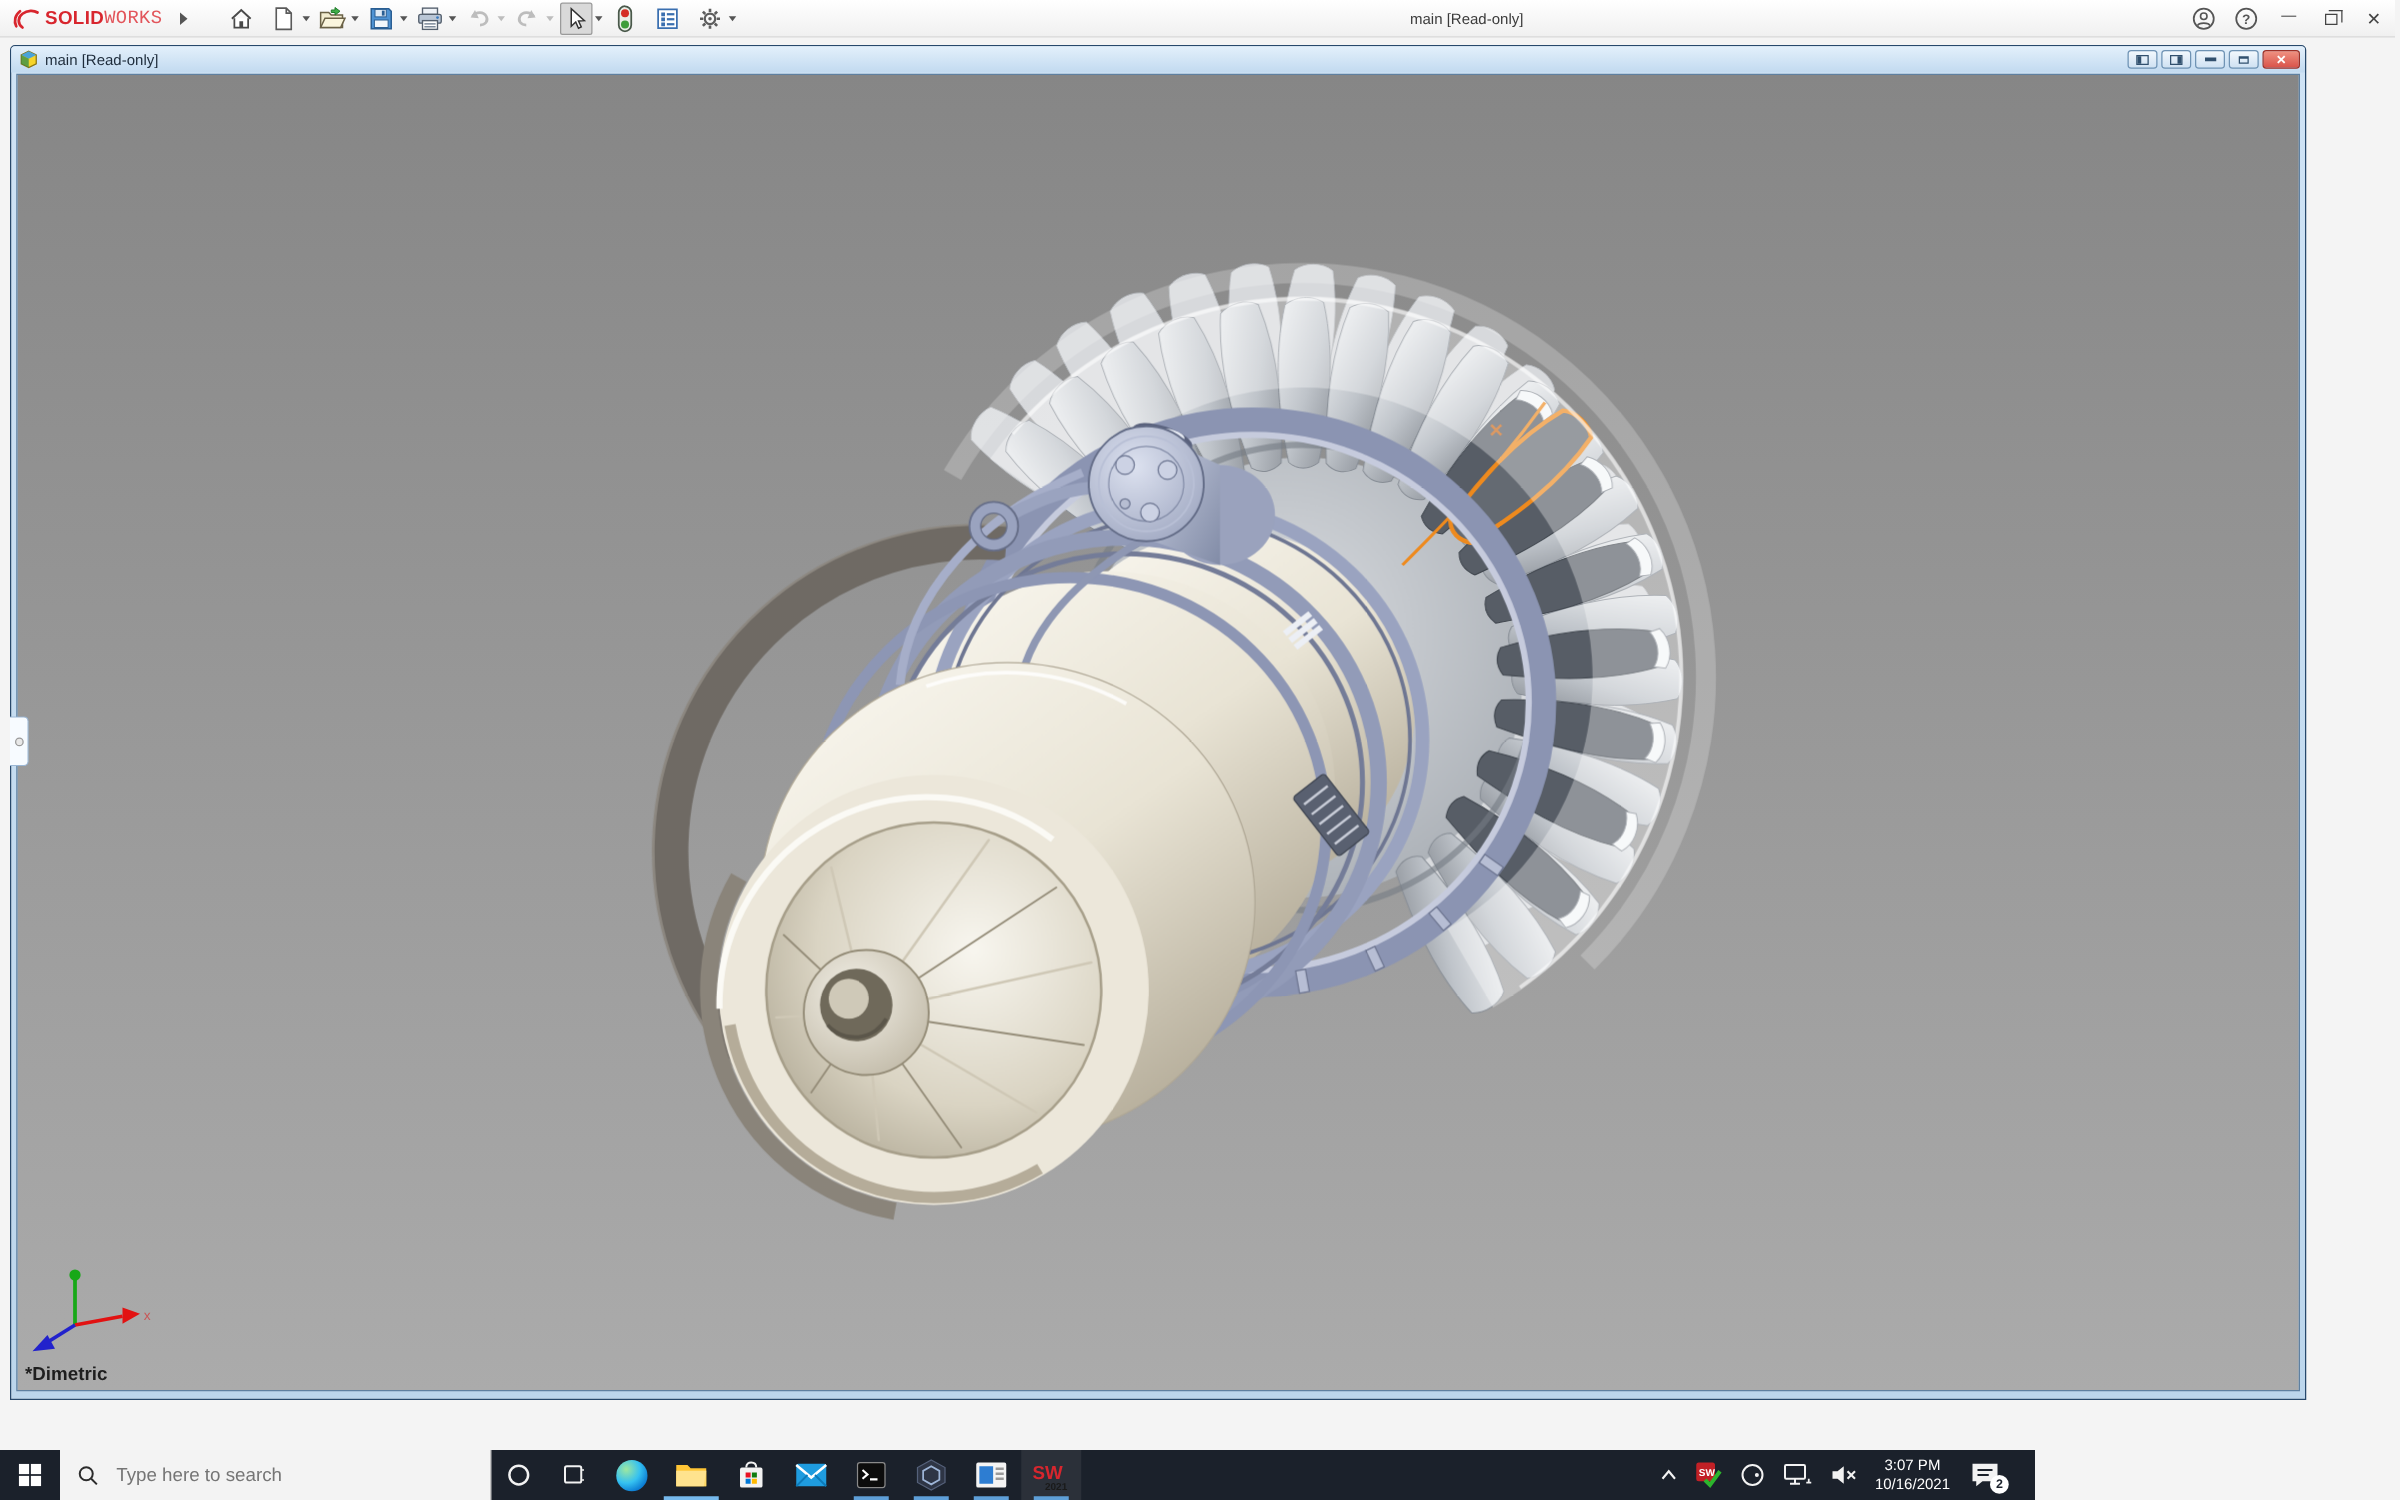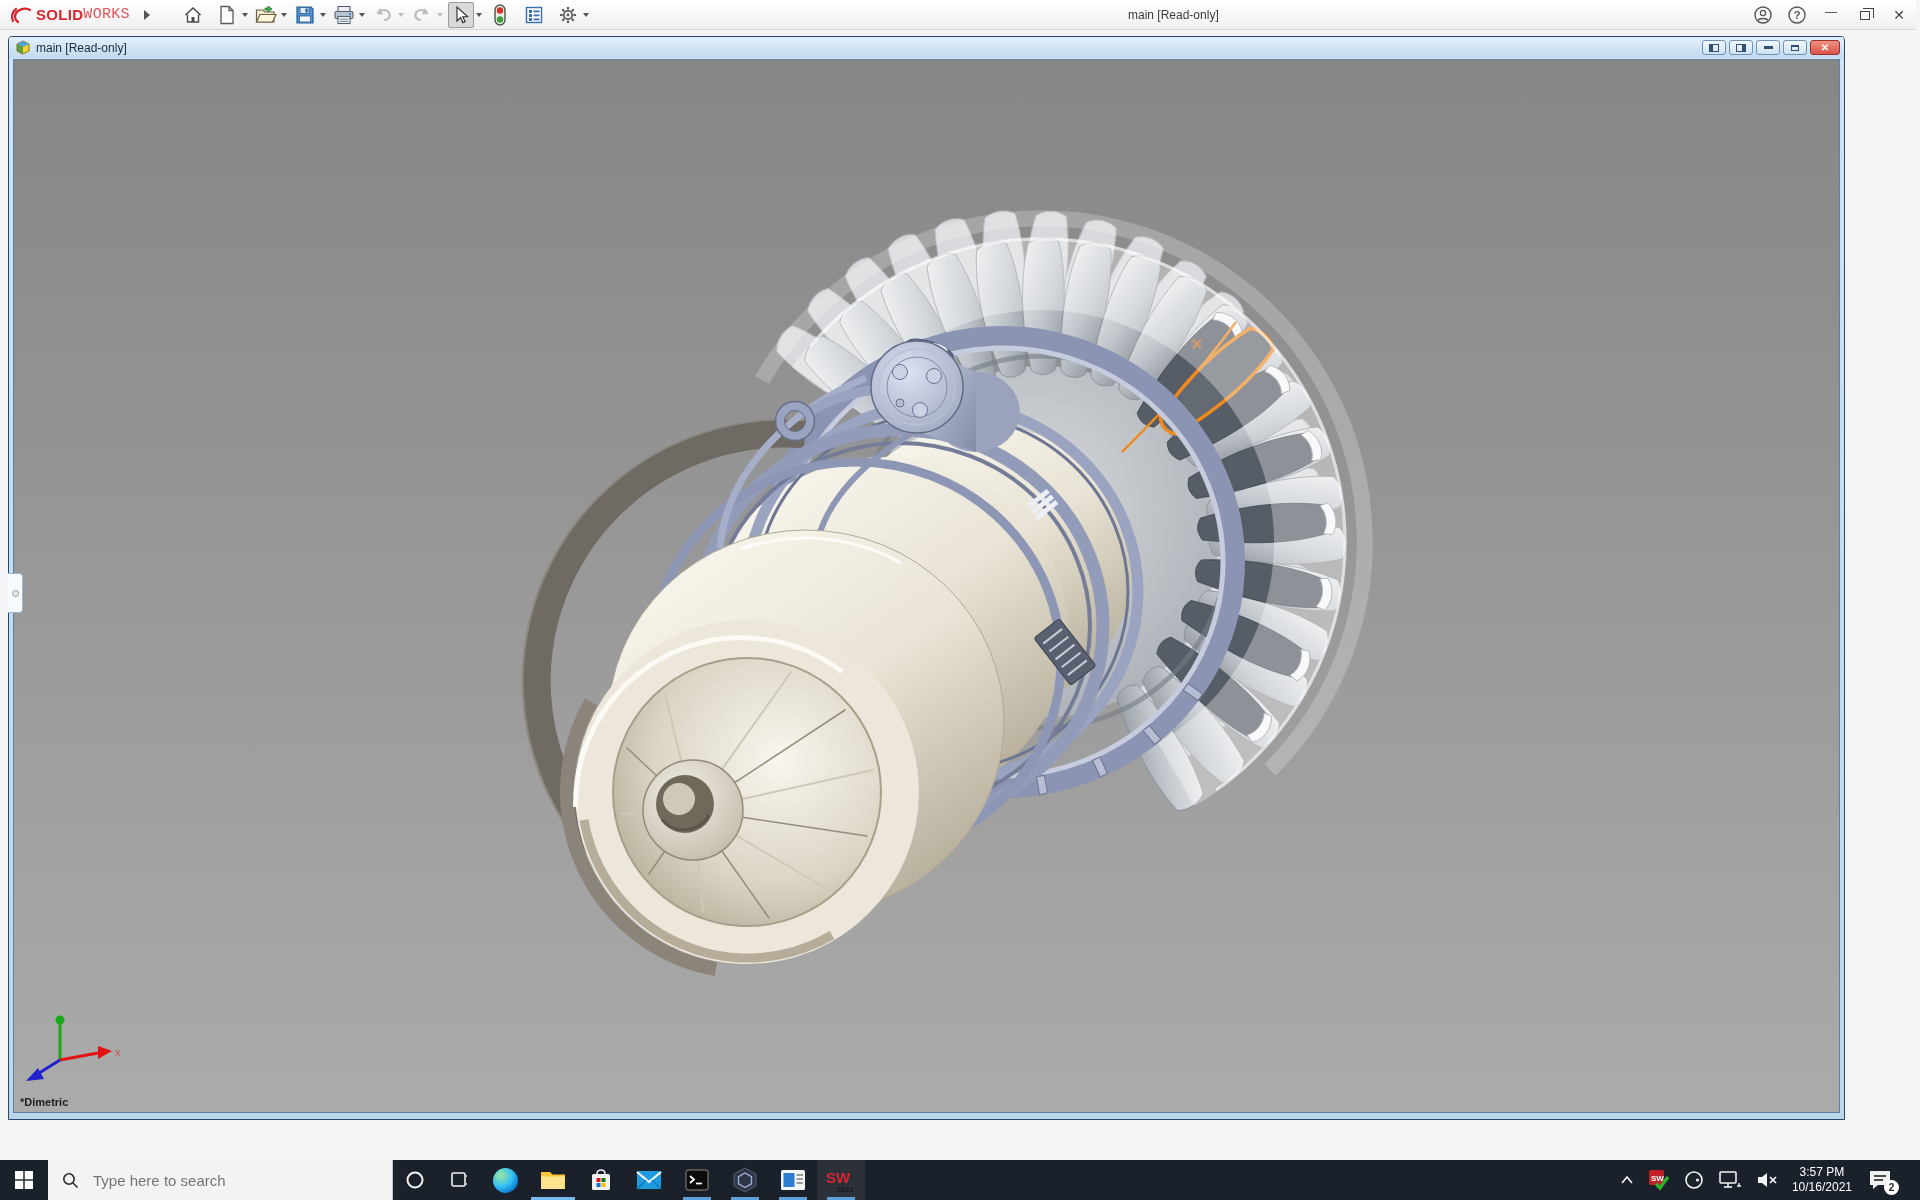--- a/index.html
+++ b/index.html
@@ -52,27 +52,27 @@
   .pane-ico { width:10px; height:8px; border:1px solid #31506e; position:relative; }
   .pane-ico.l::before { content:""; position:absolute; left:0; top:0; width:3px; height:6px; background:#31506e; }
   .pane-ico.r::before { content:""; position:absolute; right:0; top:0; width:3px; height:6px; background:#31506e; }
   .restore-sm { width:8px; height:6px; border:1px solid #31506e; border-top-width:2px; }
 
   .viewport {
     position:absolute; left:4px; top:22px; width:1827px; height:1054px;
     background:linear-gradient(#868686,#abaBab);
     border:1px solid #5f80a0; overflow:hidden;
   }
-  .orientation-label { position:absolute; left:6px; bottom:4px; font-size:11px; font-weight:bold; color:#1e1e1e; }
+  .orientation-label { position:absolute; left:6px; bottom:4px; font-size:15px; font-weight:bold; color:#1e1e1e; }
   .side-tab { position:absolute; left:-1px; top:536px; width:15px; height:40px; background:#f7fbff;
     border:1px solid #9ab6d4; border-left:none; border-radius:0 4px 4px 0; display:flex; align-items:center; justify-content:center; }
   .side-tab .dot { width:7px; height:7px; border-radius:50%; border:1px solid #9a9a9a; background:#e8e8e8; }
 
   
-  .taskbar { position:absolute; left:0; bottom:0; width:1920px; height:40px; background:#1b212b;
+  .taskbar { position:absolute; left:0; bottom:0; width:1628px; height:40px; background:#1b212b;
     display:flex; align-items:stretch; color:#fff; z-index:10; }
   .tb-start { width:48px; display:flex; align-items:center; justify-content:center; }
   .tb-search { width:345px; background:#f3f3f3; border-right:1px solid #c4c4c4; display:flex; align-items:center; padding-left:14px; }
   .tb-search input { border:none; background:transparent; outline:none; font-size:15px; color:#2f2f2f; width:250px;
     font-family:"Liberation Sans",sans-serif; margin-left:12px; }
   .tb-btn { width:44px; position:relative; display:flex; align-items:center; justify-content:center; }
   .tb-app { width:48px; position:relative; display:flex; align-items:center; justify-content:center; }
   .tb-app.active { background:rgba(255,255,255,.07); }
   .indicator { position:absolute; bottom:0; left:50%; transform:translateX(-50%); height:3px; width:28px; background:#5e9fd8; }
   .indicator.wide { width:44px; background:#76b9ed; }
@@ -602,21 +602,21 @@
       <line x1="6" y1="17" x2="14" y2="17" stroke="#f2f2f2" stroke-width="1.6"></line>
       <line x1="10" y1="13" x2="10" y2="17" stroke="#f2f2f2" stroke-width="1.6"></line>
       <path d="M19,16 h4 M21,13 v3" stroke="#f2f2f2" stroke-width="1.4"></path>
     </svg>
     <svg width="24" height="20" viewBox="0 0 24 20">
       <polygon points="3,7 7,7 12,3 12,17 7,13 3,13" fill="#f2f2f2"></polygon>
       <line x1="15" y1="7" x2="21" y2="13" stroke="#f2f2f2" stroke-width="1.7"></line>
       <line x1="21" y1="7" x2="15" y2="13" stroke="#f2f2f2" stroke-width="1.7"></line>
     </svg>
     <div class="clock">
-      <div>3:57 PM</div>
+      <div>3:07 PM</div>
       <div>10/16/2021</div>
     </div>
     <div class="action-center">
       <svg width="24" height="22" viewBox="0 0 24 22">
         <path d="M2,2 H22 V16 H10 L5,20 V16 H2 Z" fill="#f2f2f2"></path>
         <line x1="6" y1="7" x2="18" y2="7" stroke="#1b212b" stroke-width="1.6"></line>
         <line x1="6" y1="11" x2="15" y2="11" stroke="#1b212b" stroke-width="1.6"></line>
       </svg>
       <span class="badge">2</span>
     </div>

